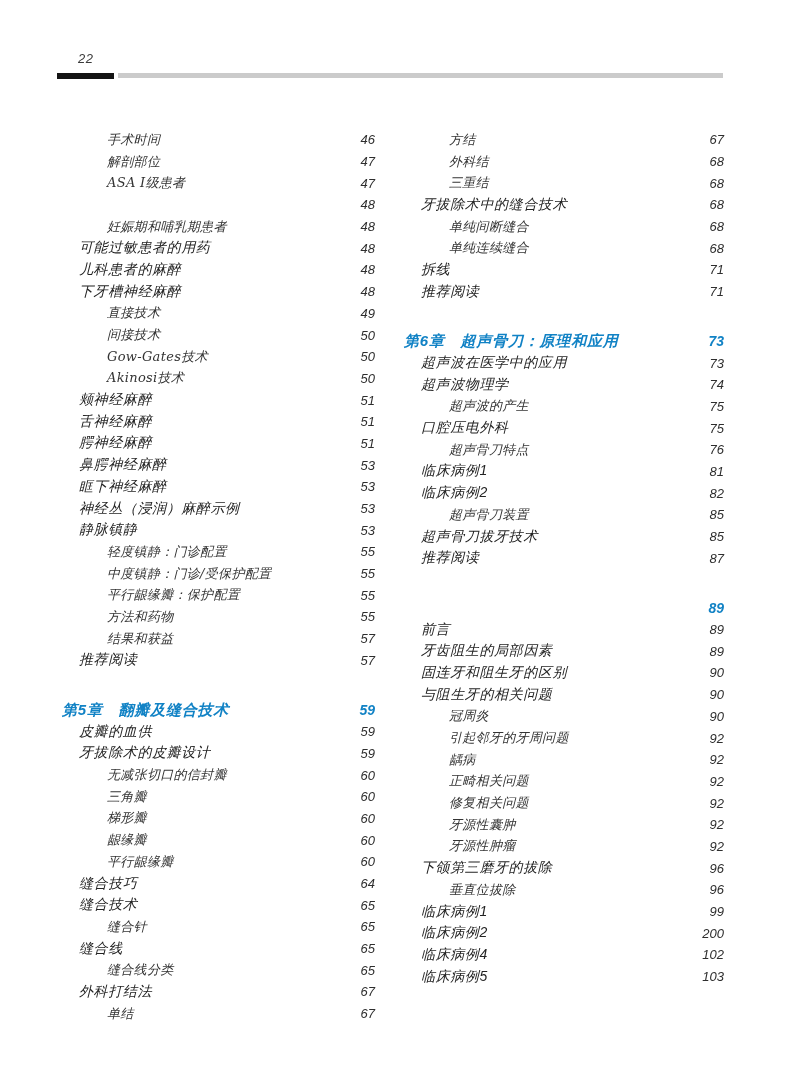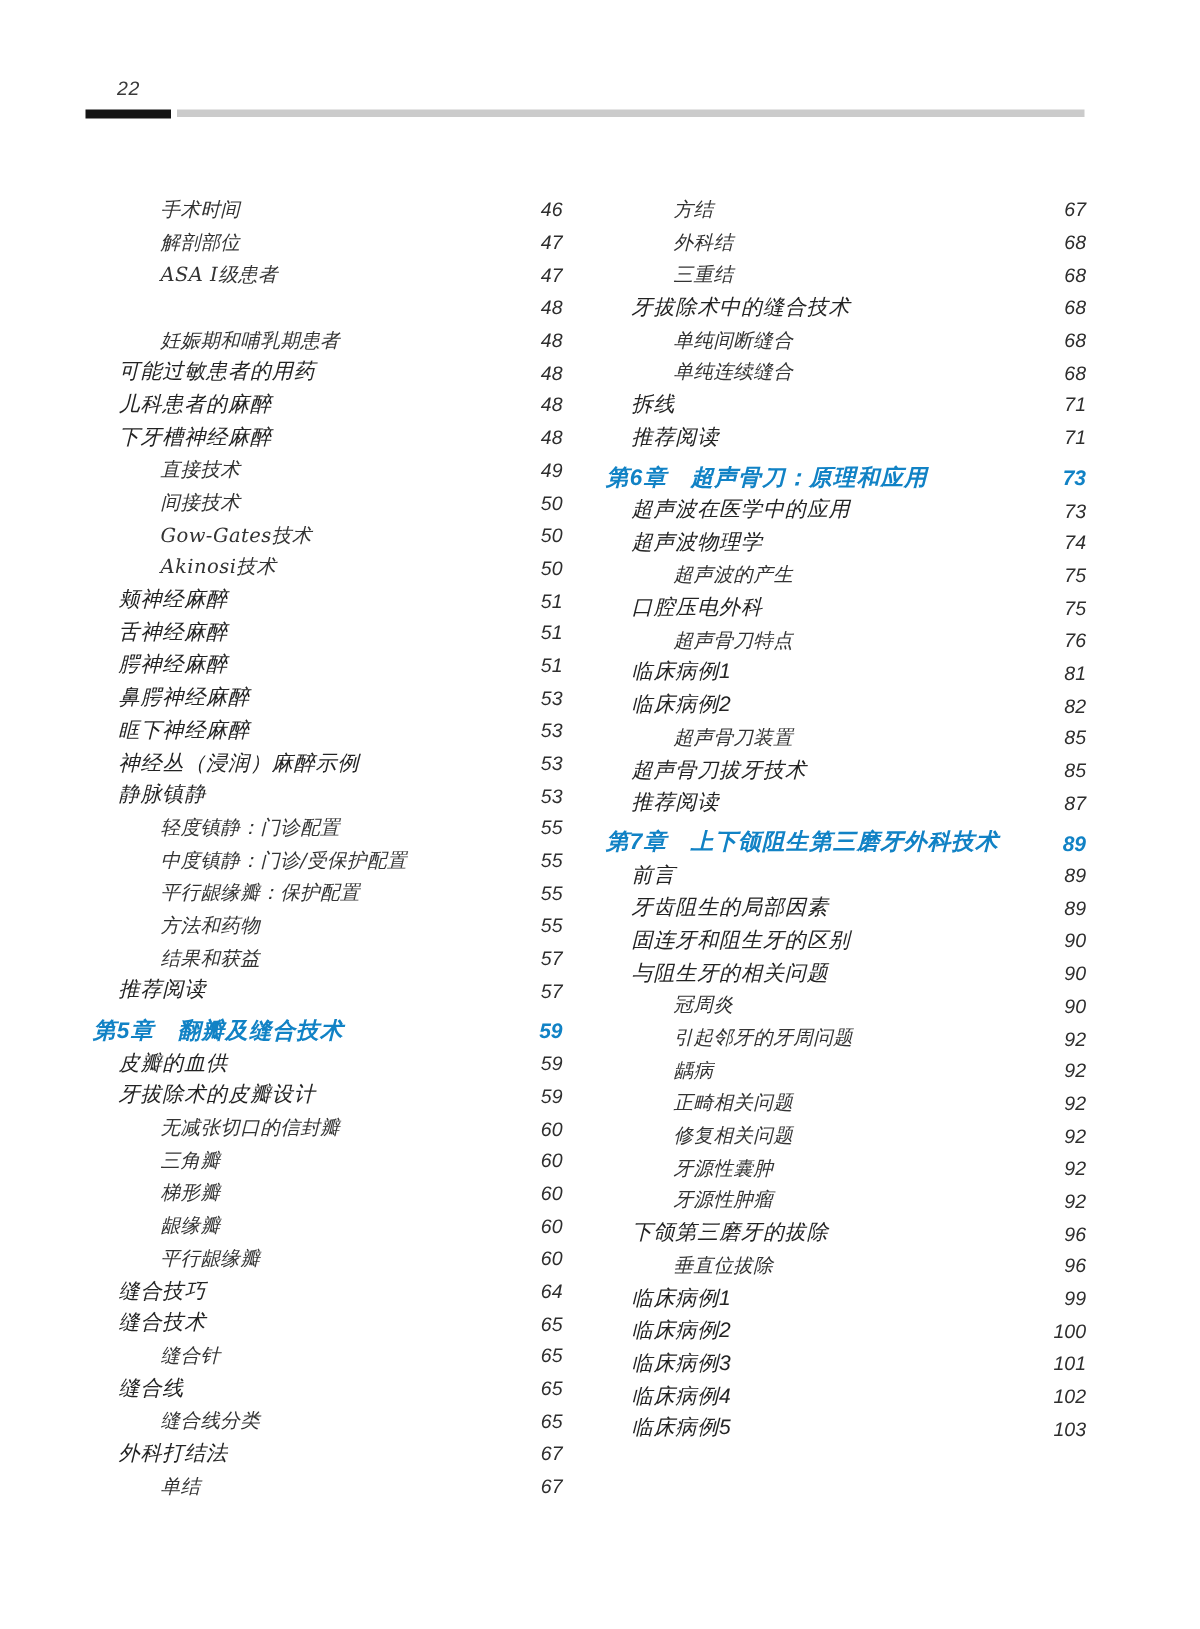--- a/index.html
+++ b/index.html
@@ -45,21 +45,21 @@
     padding-left:17px;
     font-size:14px;letter-spacing:0.6px;
     font-weight:500;color:#232323;
   }
   .row.level2 .label{
     padding-left:45px;
     font-family:"DejaVu Serif","Liberation Serif",serif;
     font-size:13px;letter-spacing:0.3px;color:#333333;
   }
   .row.chapter{
-    margin-top:5px;
+    margin-top:28px;
     color:var(--accent,#1182c5);
     gap:33px;
   }
   .row.chapter .label{
     padding-left:0;
     font-size:15px;font-weight:bold;letter-spacing:0.8px;
   }
   .row.chapter .pagenum{
     color:var(--accent,#1182c5);
     font-weight:bold;font-size:14px;
@@ -305,21 +305,20 @@
       </div>
       <div class="row level1">
         <span class="label">超声骨刀拔牙技术</span>
         <span class="pagenum">85</span>
       </div>
       <div class="row level1">
         <span class="label">推荐阅读</span>
         <span class="pagenum">87</span>
       </div>
       <div class="row chapter">
-        <span class="label">第7章　上下颌阻生第三磨牙外科技术</span>
         <span class="pagenum">89</span>
       </div>
       <div class="row level1">
         <span class="label">前言</span>
         <span class="pagenum">89</span>
       </div>
       <div class="row level1">
         <span class="label">牙齿阻生的局部因素</span>
         <span class="pagenum">89</span>
       </div>
@@ -366,25 +365,21 @@
       <div class="row level2">
         <span class="label">垂直位拔除</span>
         <span class="pagenum">96</span>
       </div>
       <div class="row level1">
         <span class="label">临床病例1</span>
         <span class="pagenum">99</span>
       </div>
       <div class="row level1">
         <span class="label">临床病例2</span>
-        <span class="pagenum">100</span>
-      </div>
-      <div class="row level1">
-        <span class="label">临床病例3</span>
-        <span class="pagenum">101</span>
+        <span class="pagenum">200</span>
       </div>
       <div class="row level1">
         <span class="label">临床病例4</span>
         <span class="pagenum">102</span>
       </div>
       <div class="row level1">
         <span class="label">临床病例5</span>
         <span class="pagenum">103</span>
       </div>
     </div>

